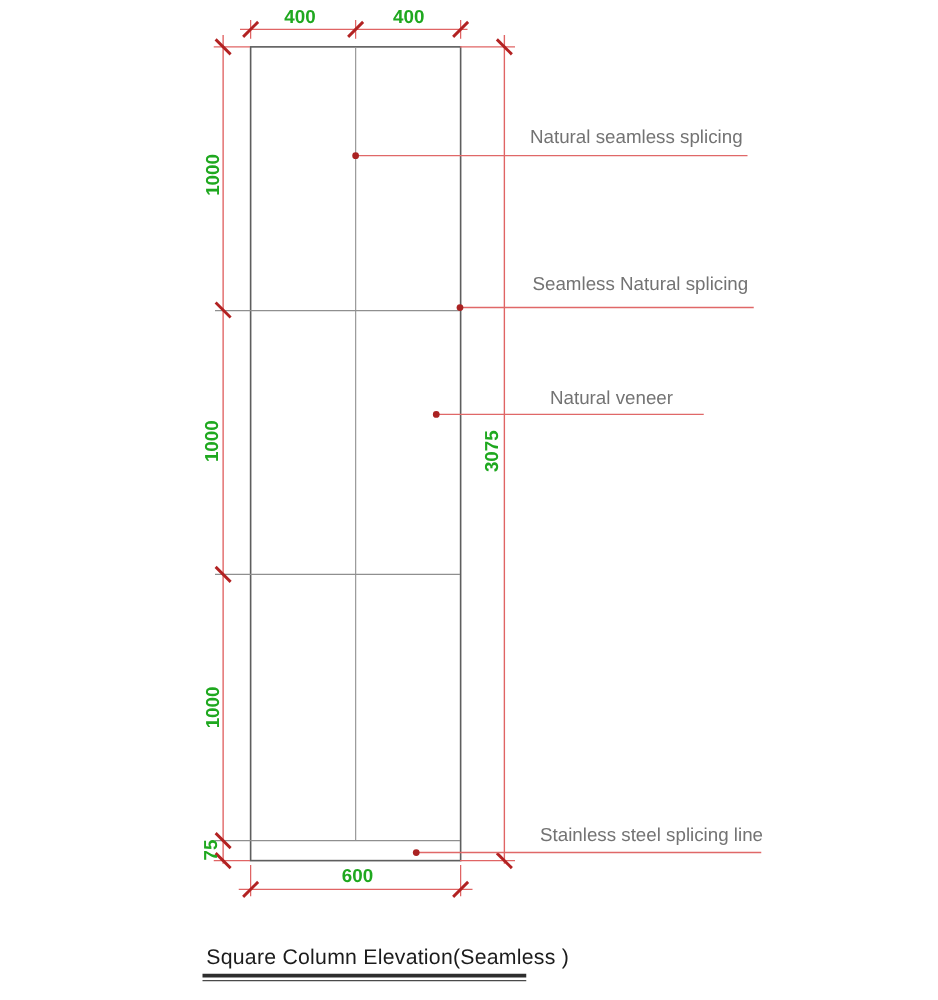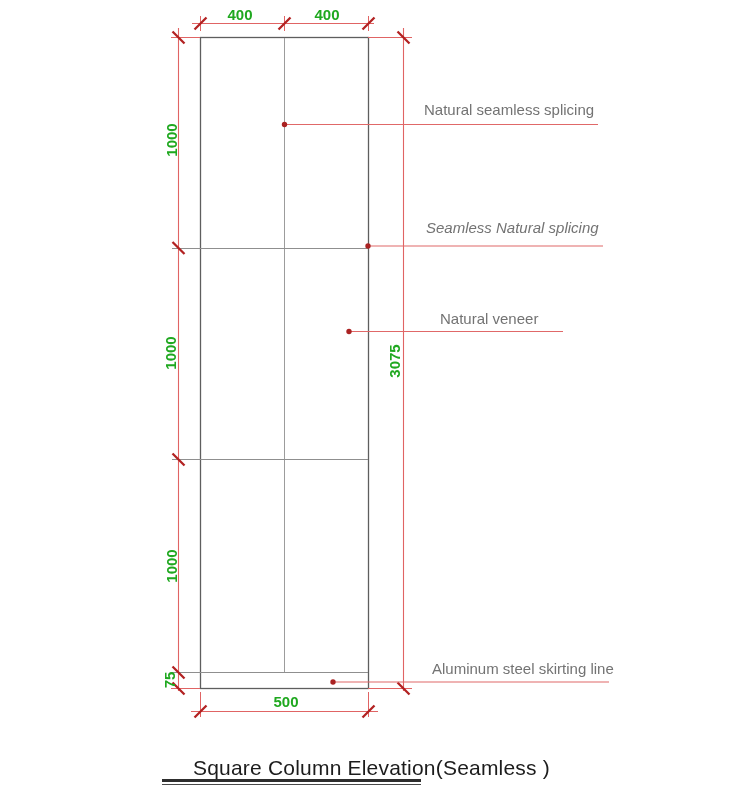--- a/index.html
+++ b/index.html
@@ -32,24 +32,23 @@
     transform: translate(-50%, -50%);
   }
   .dim-label.vertical {
     transform: translate(-50%, -50%) rotate(-90deg);
   }
   .ann-label {
     font-size: 15px;
     color: #737373;
   }
   .title-label {
-    font-size: 21px;
+    font-size: 17px;
     color: #1c1c1c;
     letter-spacing: 0.2px;
-    margin-left: 28px;
   }
   .title-rule-thick {
     position: absolute;
     left: 162px;
     top: 779px;
     width: 259px;
     height: 2.5px;
     background: #2e2e2e;
   }
   .title-rule-thin {
@@ -124,24 +123,24 @@
     </g>
   </svg>
 
   <div class="label dim-label" style="left:240px; top:14px;">400</div>
   <div class="label dim-label" style="left:327px; top:14px;">400</div>
   <div class="label dim-label vertical" style="left:171px; top:140px;">1000</div>
   <div class="label dim-label vertical" style="left:170px; top:353px;">1000</div>
   <div class="label dim-label vertical" style="left:171px; top:566px;">1000</div>
   <div class="label dim-label vertical" style="left:169px; top:680px;">75</div>
   <div class="label dim-label vertical" style="left:394px; top:361px;">3075</div>
-  <div class="label dim-label" style="left:286px; top:701px;">500</div>
+  <div class="label dim-label" style="left:286px; top:701px;">600</div>
 
   <div class="label ann-label" style="left:424px; top:102px;">Natural seamless splicing</div>
-  <div class="label ann-label" style="left:426px; top:220px;font-style:italic;">Seamless Natural splicing</div>
+  <div class="label ann-label" style="left:426px; top:220px;">Seamless Natural splicing</div>
   <div class="label ann-label" style="left:440px; top:311px;">Natural veneer</div>
-  <div class="label ann-label" style="left:432px; top:661px;">Aluminum steel skirting line</div>
+  <div class="label ann-label" style="left:432px; top:661px;">Stainless steel splicing line</div>
 
   <div class="label title-label" style="left:165px; top:757px;">Square Column Elevation(Seamless )</div>
   <div class="title-rule-thick"></div>
   <div class="title-rule-thin"></div>
 
 </div>
 
 </body></html>

